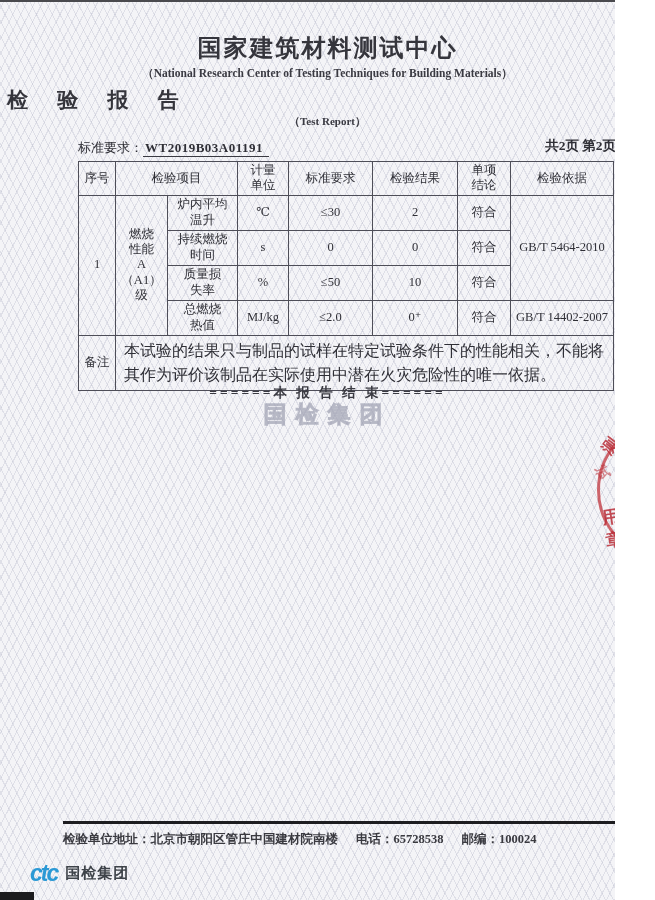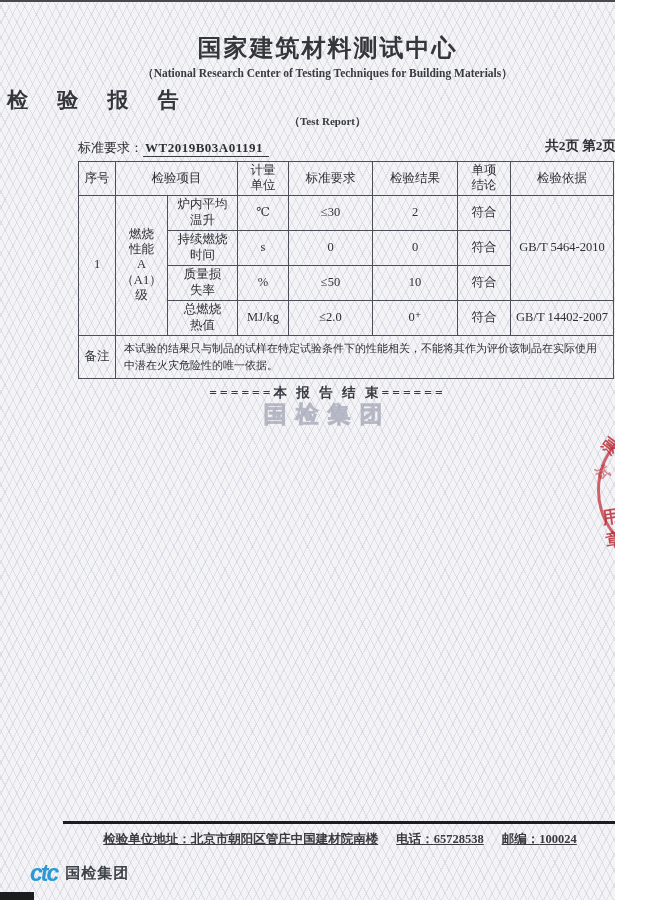--- a/index.html
+++ b/index.html
@@ -37,38 +37,38 @@
   .page-info{left:430px;top:137px;width:186px;text-align:right;font-size:13.5px;font-weight:bold;}
   
   table.rpt{position:absolute;left:78px;top:161px;width:535px;
     border-collapse:collapse;table-layout:fixed;padding-left:44px;}
   table.rpt td{border:1.6px solid #4e4e58;text-align:center;vertical-align:middle;
     font-size:12.5px;line-height:1.22;padding:1px 2px;color:#2f2f36;}
   table.rpt .hdr td{height:29px;}
   table.rpt .r td{height:32px;}
   table.rpt .ml{white-space:pre-line;}
   table.rpt .remark td{height:36px;}
-  table.rpt td.remark-text{text-align:left;padding:3px 8px;line-height:1.5;font-size:11px;}
+  table.rpt td.remark-text{text-align:left;padding:3px 8px;line-height:1.5;font-size:16px;}
   
   .end-line{left:0;top:384px;width:655px;text-align:center;
     font-size:13.5px;font-weight:bold;letter-spacing:3px;color:#3a3a42;}
   .watermark{left:0;top:399px;width:655px;text-align:center;
     font-size:23px;font-weight:bold;letter-spacing:9px;
     color:rgba(198,200,212,.40);-webkit-text-stroke:1px rgba(148,150,168,.55);}
   
   .stamp-circle{left:597px;top:419px;width:136px;height:136px;border-radius:50%;
     border:3px solid rgba(192,52,60,.75);}
   .stamp-char{color:rgba(185,45,55,.85);font-weight:bold;}
   .stamp-c1{left:603px;top:436px;font-size:16px;transform:rotate(-52deg);}
   .stamp-c2{left:596px;top:464px;font-size:14px;transform:rotate(-26deg);color:rgba(185,45,55,.55);}
   .stamp-c3{left:604px;top:505px;font-size:17px;transform:rotate(-9deg);letter-spacing:4px;}
   
   .footer-rule{left:63px;top:821px;width:554px;height:3px;background:#1d1d20;}
-  .footer-text{left:63px;top:831px;width:554px;text-align:center;
-    font-size:12.5px;font-weight:bold;color:#3a3a40;text-decoration:underline;}
+  .footer-text{left:63px;top:831px;width:554px;text-align:left;
+    font-size:12.5px;font-weight:bold;color:#3a3a40;}
   .footer-text .gap{display:inline-block;width:18px;}
   
   .logo{left:30px;top:860px;height:26px;display:flex;align-items:center;}
   .logo-ctc{font-family:"Liberation Sans","DejaVu Sans",sans-serif;
     font-size:23px;font-weight:900;font-style:italic;letter-spacing:-2px;
     color:#2b99d5;line-height:1;}
   .logo-cn{font-family:"Liberation Sans","DejaVu Sans",sans-serif;
     font-size:15px;font-weight:bold;color:#3e4349;margin-left:8px;letter-spacing:1px;}
 </style>
 </head>

